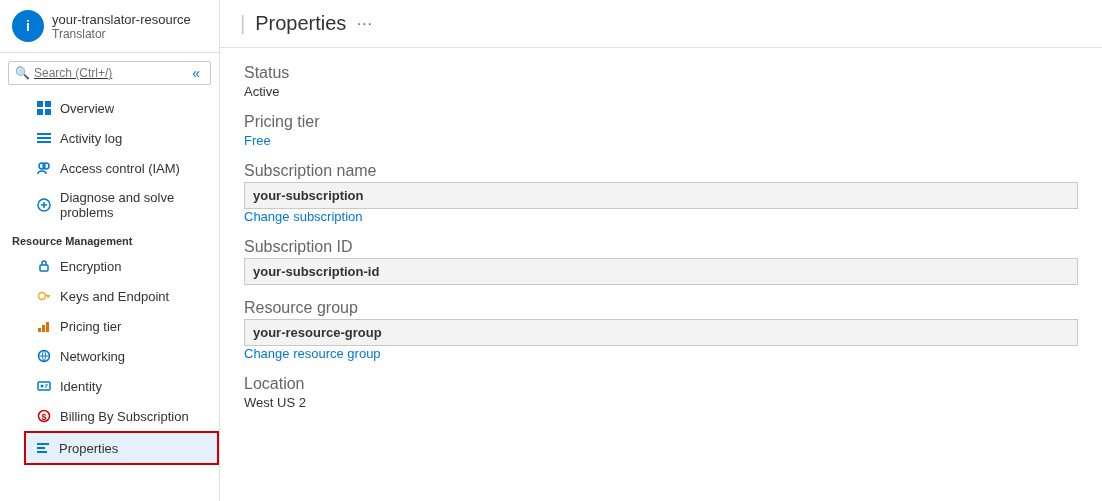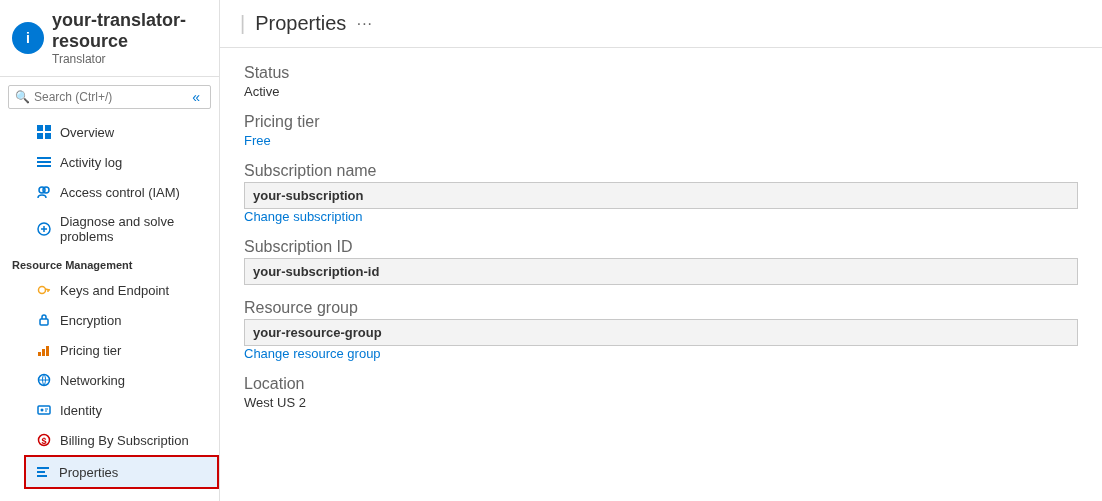--- a/index.html
+++ b/index.html
@@ -38,22 +38,22 @@
       font-weight: bold;
       flex-shrink: 0;
     }
 
     .sidebar-header-text {
       display: flex;
       flex-direction: column;
     }
 
     .sidebar-resource-name {
-      font-size: 18px;
-      font-weight: 700;
+      font-size: 13px;
+      font-weight: 400;
       color: #333;
     }
 
     .sidebar-resource-type {
       font-size: 12px;
       color: #666;
     }
 
     .search-box {
       display: flex;
@@ -66,20 +66,21 @@
       background: #fff;
     }
 
     .search-box input {
       border: none;
       outline: none;
       font-size: 12px;
       color: #333;
       width: 100%;
       background: transparent;
+      text-decoration: underline;
     }
 
     .search-icon-svg {
       color: #666;
       font-size: 12px;
     }
 
     .collapse-btn {
       margin-left: auto;
       cursor: pointer;
@@ -287,37 +288,37 @@
           <circle cx="7" cy="7" r="6" stroke="#0078d4" stroke-width="1.5"></circle>
           <path d="M4 7h6M7 4v6" stroke="#0078d4" stroke-width="1.5"></path>
         </svg>
     </span>
     <span>Diagnose and solve problems</span>
   </div>
 
   <div class="nav-section-label">Resource Management</div>
 
   <div class="nav-item">
+    <span class="nav-icon icon-blue">
+      <svg width="14" height="14" viewBox="0 0 14 14" fill="none">
+          <rect x="3" y="6" width="8" height="6" rx="1" stroke="#0078d4" stroke-width="1.5"></rect>
+          <path d="M5 6V4a2 2 0 014 0v2" stroke="#0078d4" stroke-width="1.5"></path>
+        </svg>
+    </span>
+    <span>Encryption</span>
+  </div>
+
+  <div class="nav-item">
     <span class="nav-icon icon-yellow">
       <svg width="14" height="14" viewBox="0 0 14 14" fill="none">
           <circle cx="5" cy="7" r="3.5" stroke="#f5a623" stroke-width="1.5"></circle>
           <path d="M8 6l5 1M11 7v2" stroke="#f5a623" stroke-width="1.5"></path>
         </svg>
     </span>
     <span>Keys and Endpoint</span>
-  </div>
-
-  <div class="nav-item">
-    <span class="nav-icon icon-blue">
-      <svg width="14" height="14" viewBox="0 0 14 14" fill="none">
-          <rect x="3" y="6" width="8" height="6" rx="1" stroke="#0078d4" stroke-width="1.5"></rect>
-          <path d="M5 6V4a2 2 0 014 0v2" stroke="#0078d4" stroke-width="1.5"></path>
-        </svg>
-    </span>
-    <span>Encryption</span>
   </div>
 
   <div class="nav-item">
     <span class="nav-icon icon-orange">
       <svg width="14" height="14" viewBox="0 0 14 14" fill="none">
           <rect x="1" y="9" width="3" height="4" fill="#e07000"></rect>
           <rect x="5" y="6" width="3" height="7" fill="#e07000"></rect>
           <rect x="9" y="3" width="3" height="10" fill="#e07000"></rect>
         </svg>
     </span>

